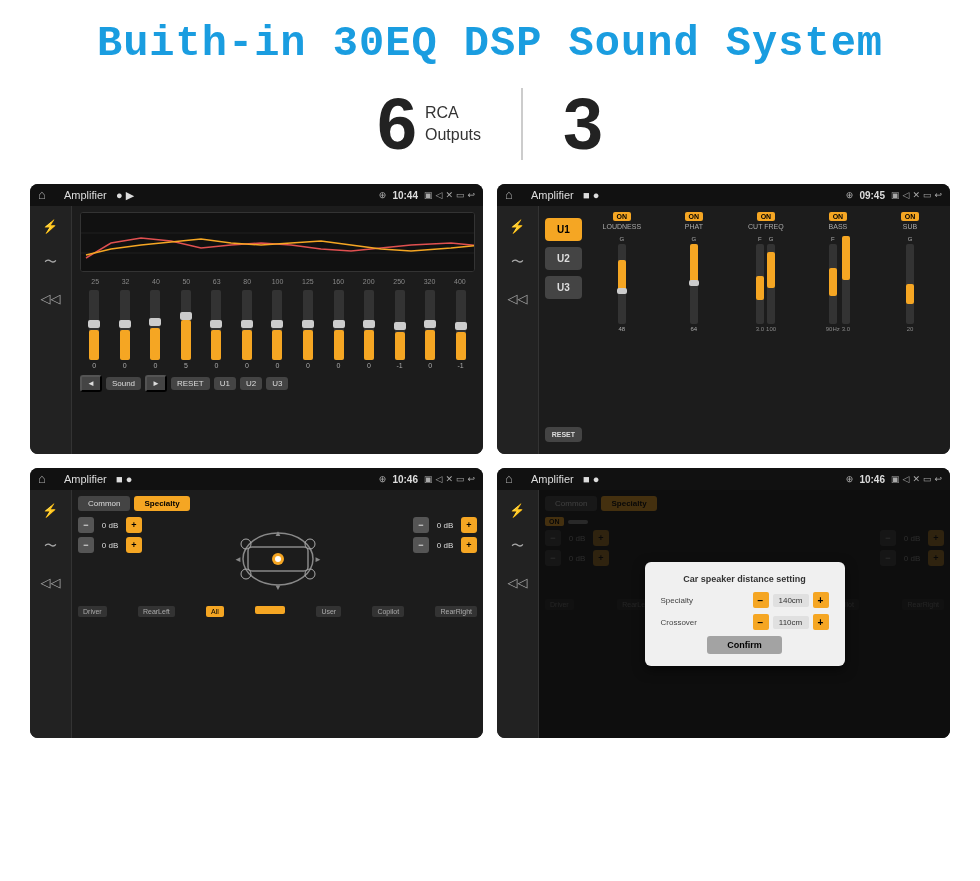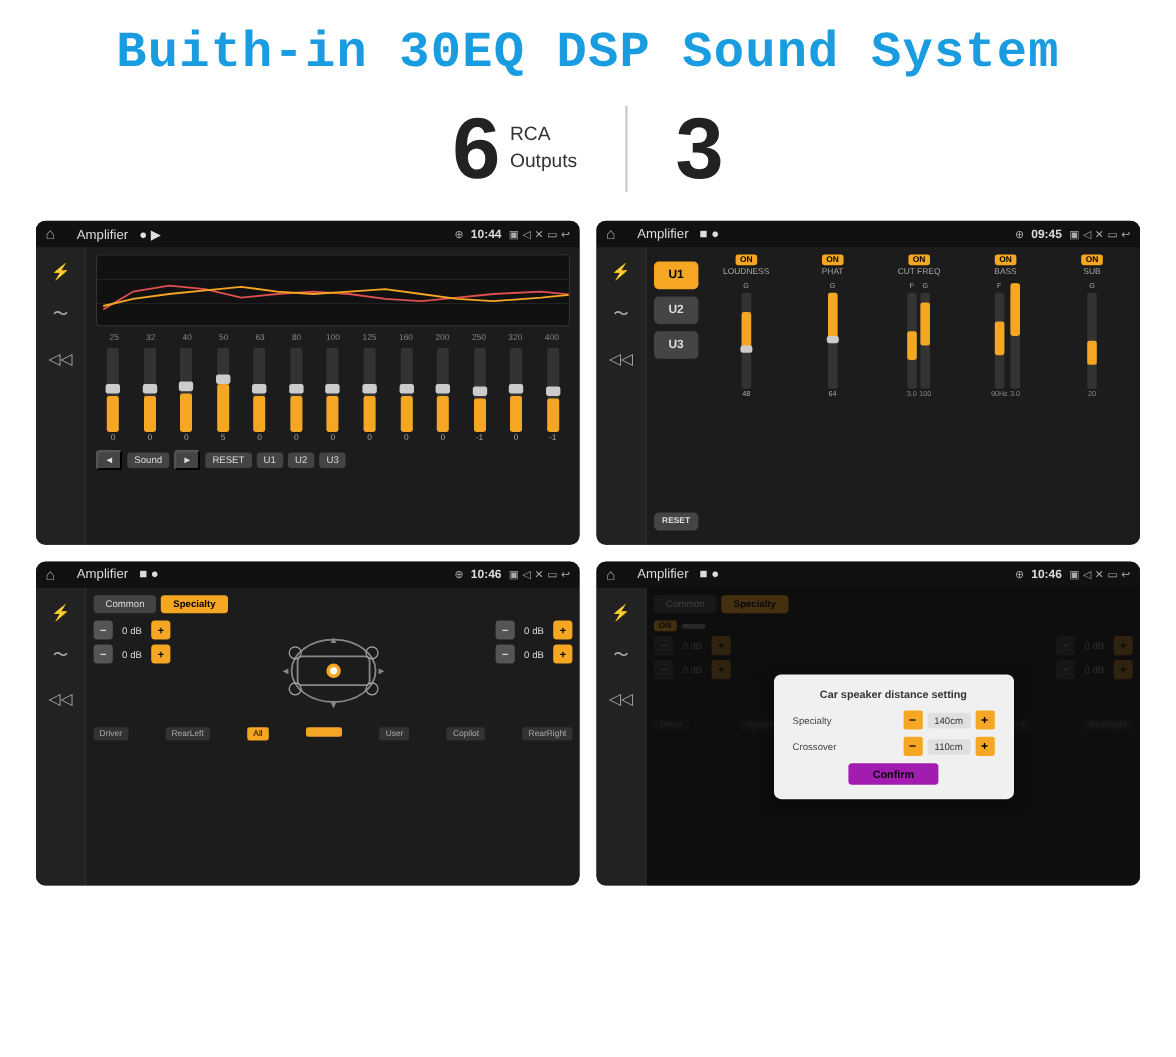--- a/index.html
+++ b/index.html
@@ -425,21 +425,21 @@
       font-size: 8px;
       color: #333;
       min-width: 36px;
       text-align: center;
       background: #e0e0e0;
       padding: 2px 3px;
       border-radius: 2px;
     }
 
     .dialog-confirm-btn {
-      background: #a21caf;
+      background: #a3a3a3;
       color: #000;
       font-size: 9px;
       font-weight: bold;
       padding: 4px 20px;
       border-radius: 3px;
       text-align: center;
       margin: 6px auto 0;
       display: block;
       width: fit-content;
     }

